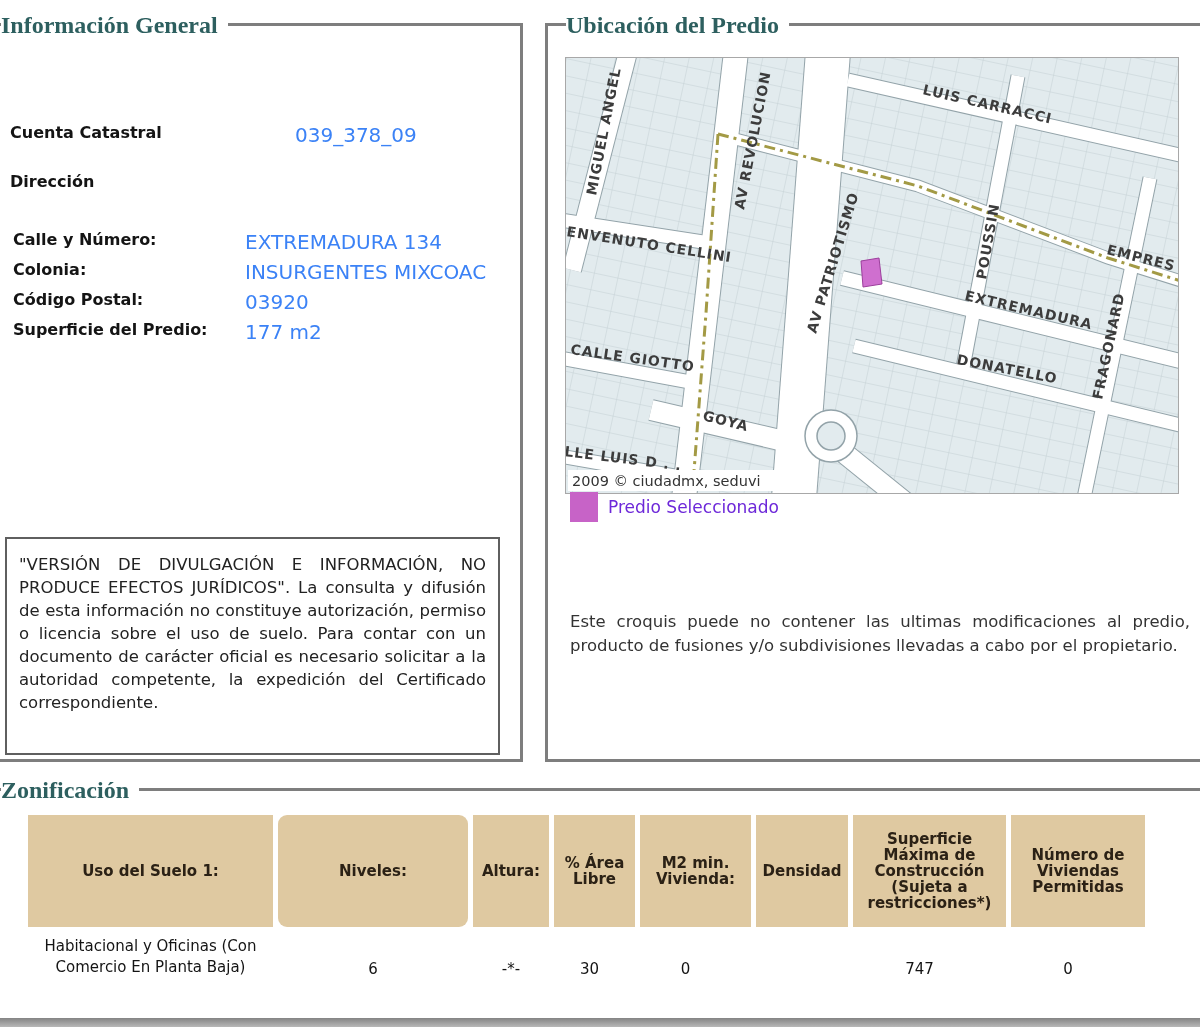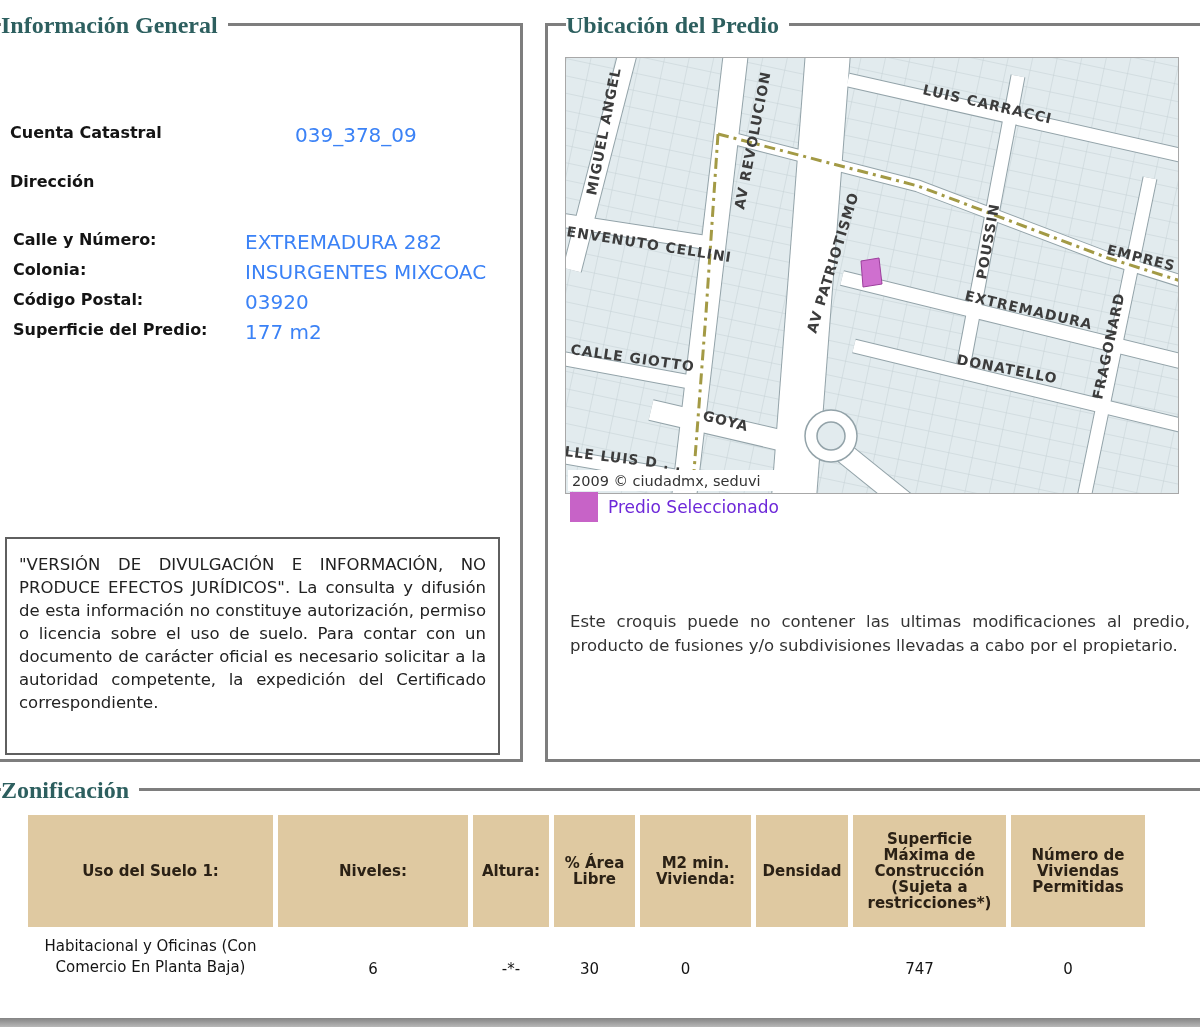--- a/index.html
+++ b/index.html
@@ -54,21 +54,21 @@
 
   <div class="fieldset" style="left:-14px;top:23px;width:537px;height:739px;">
     <div class="legend" style="left:12px;">Información General</div>
 
     <div class="fld-label" style="left:21px;top:97px;">Cuenta Catastral</div>
     <div class="fld-value" style="left:306px;top:97px;">039_378_09</div>
 
     <div class="fld-label" style="left:21px;top:146px;">Dirección</div>
 
     <div class="fld-label" style="left:24px;top:204px;">Calle y Número:</div>
-    <div class="fld-value" style="left:256px;top:204px;">EXTREMADURA 282</div>
+    <div class="fld-value" style="left:256px;top:204px;">EXTREMADURA 134</div>
 
     <div class="fld-label" style="left:24px;top:234px;">Colonia:</div>
     <div class="fld-value" style="left:256px;top:234px;">INSURGENTES MIXCOAC</div>
 
     <div class="fld-label" style="left:24px;top:264px;">Código Postal:</div>
     <div class="fld-value" style="left:256px;top:264px;">03920</div>
 
     <div class="fld-label" style="left:24px;top:294px;">Superficie del Predio:</div>
     <div class="fld-value" style="left:256px;top:294px;">177 m2</div>
 
@@ -161,21 +161,21 @@
     <div class="predio-legend-text" style="left:60px;top:471px;">Predio Seleccionado</div>
 
     <div class="croquis-note" style="left:22px;top:584px;width:620px;">Este croquis puede no contener las ultimas modificaciones al predio, producto de fusiones y/o subdivisiones llevadas a cabo por el propietario.</div>
   </div>
 
   <div class="fieldset" style="left:-14px;top:788px;width:1240px;height:260px;border-bottom:none;">
     <div class="legend" style="left:12px;">Zonificación</div>
 
     <div class="ztable zhead" style="left:39px;top:24px;">
       <div class="zcell" style="width:245px;">Uso del Suelo 1:</div>
-      <div class="zcell" style="width:190px;">Niveles:</div>
+      <div class="zcell" style="width:190px;border-radius:9px;">Niveles:</div>
       <div class="zcell" style="width:76px;">Altura:</div>
       <div class="zcell" style="width:81px;">% Área Libre</div>
       <div class="zcell" style="width:111px;">M2 min. Vivienda:</div>
       <div class="zcell" style="width:92px;">Densidad</div>
       <div class="zcell" style="width:153px;">Superficie Máxima de Construcción (Sujeta a restricciones*)</div>
       <div class="zcell" style="width:134px;">Número de Viviendas Permitidas</div>
     </div>
 
     <div class="ztable zrow" style="left:39px;top:141px;">
       <div class="zcell uso" style="width:245px;gap:36px;">

